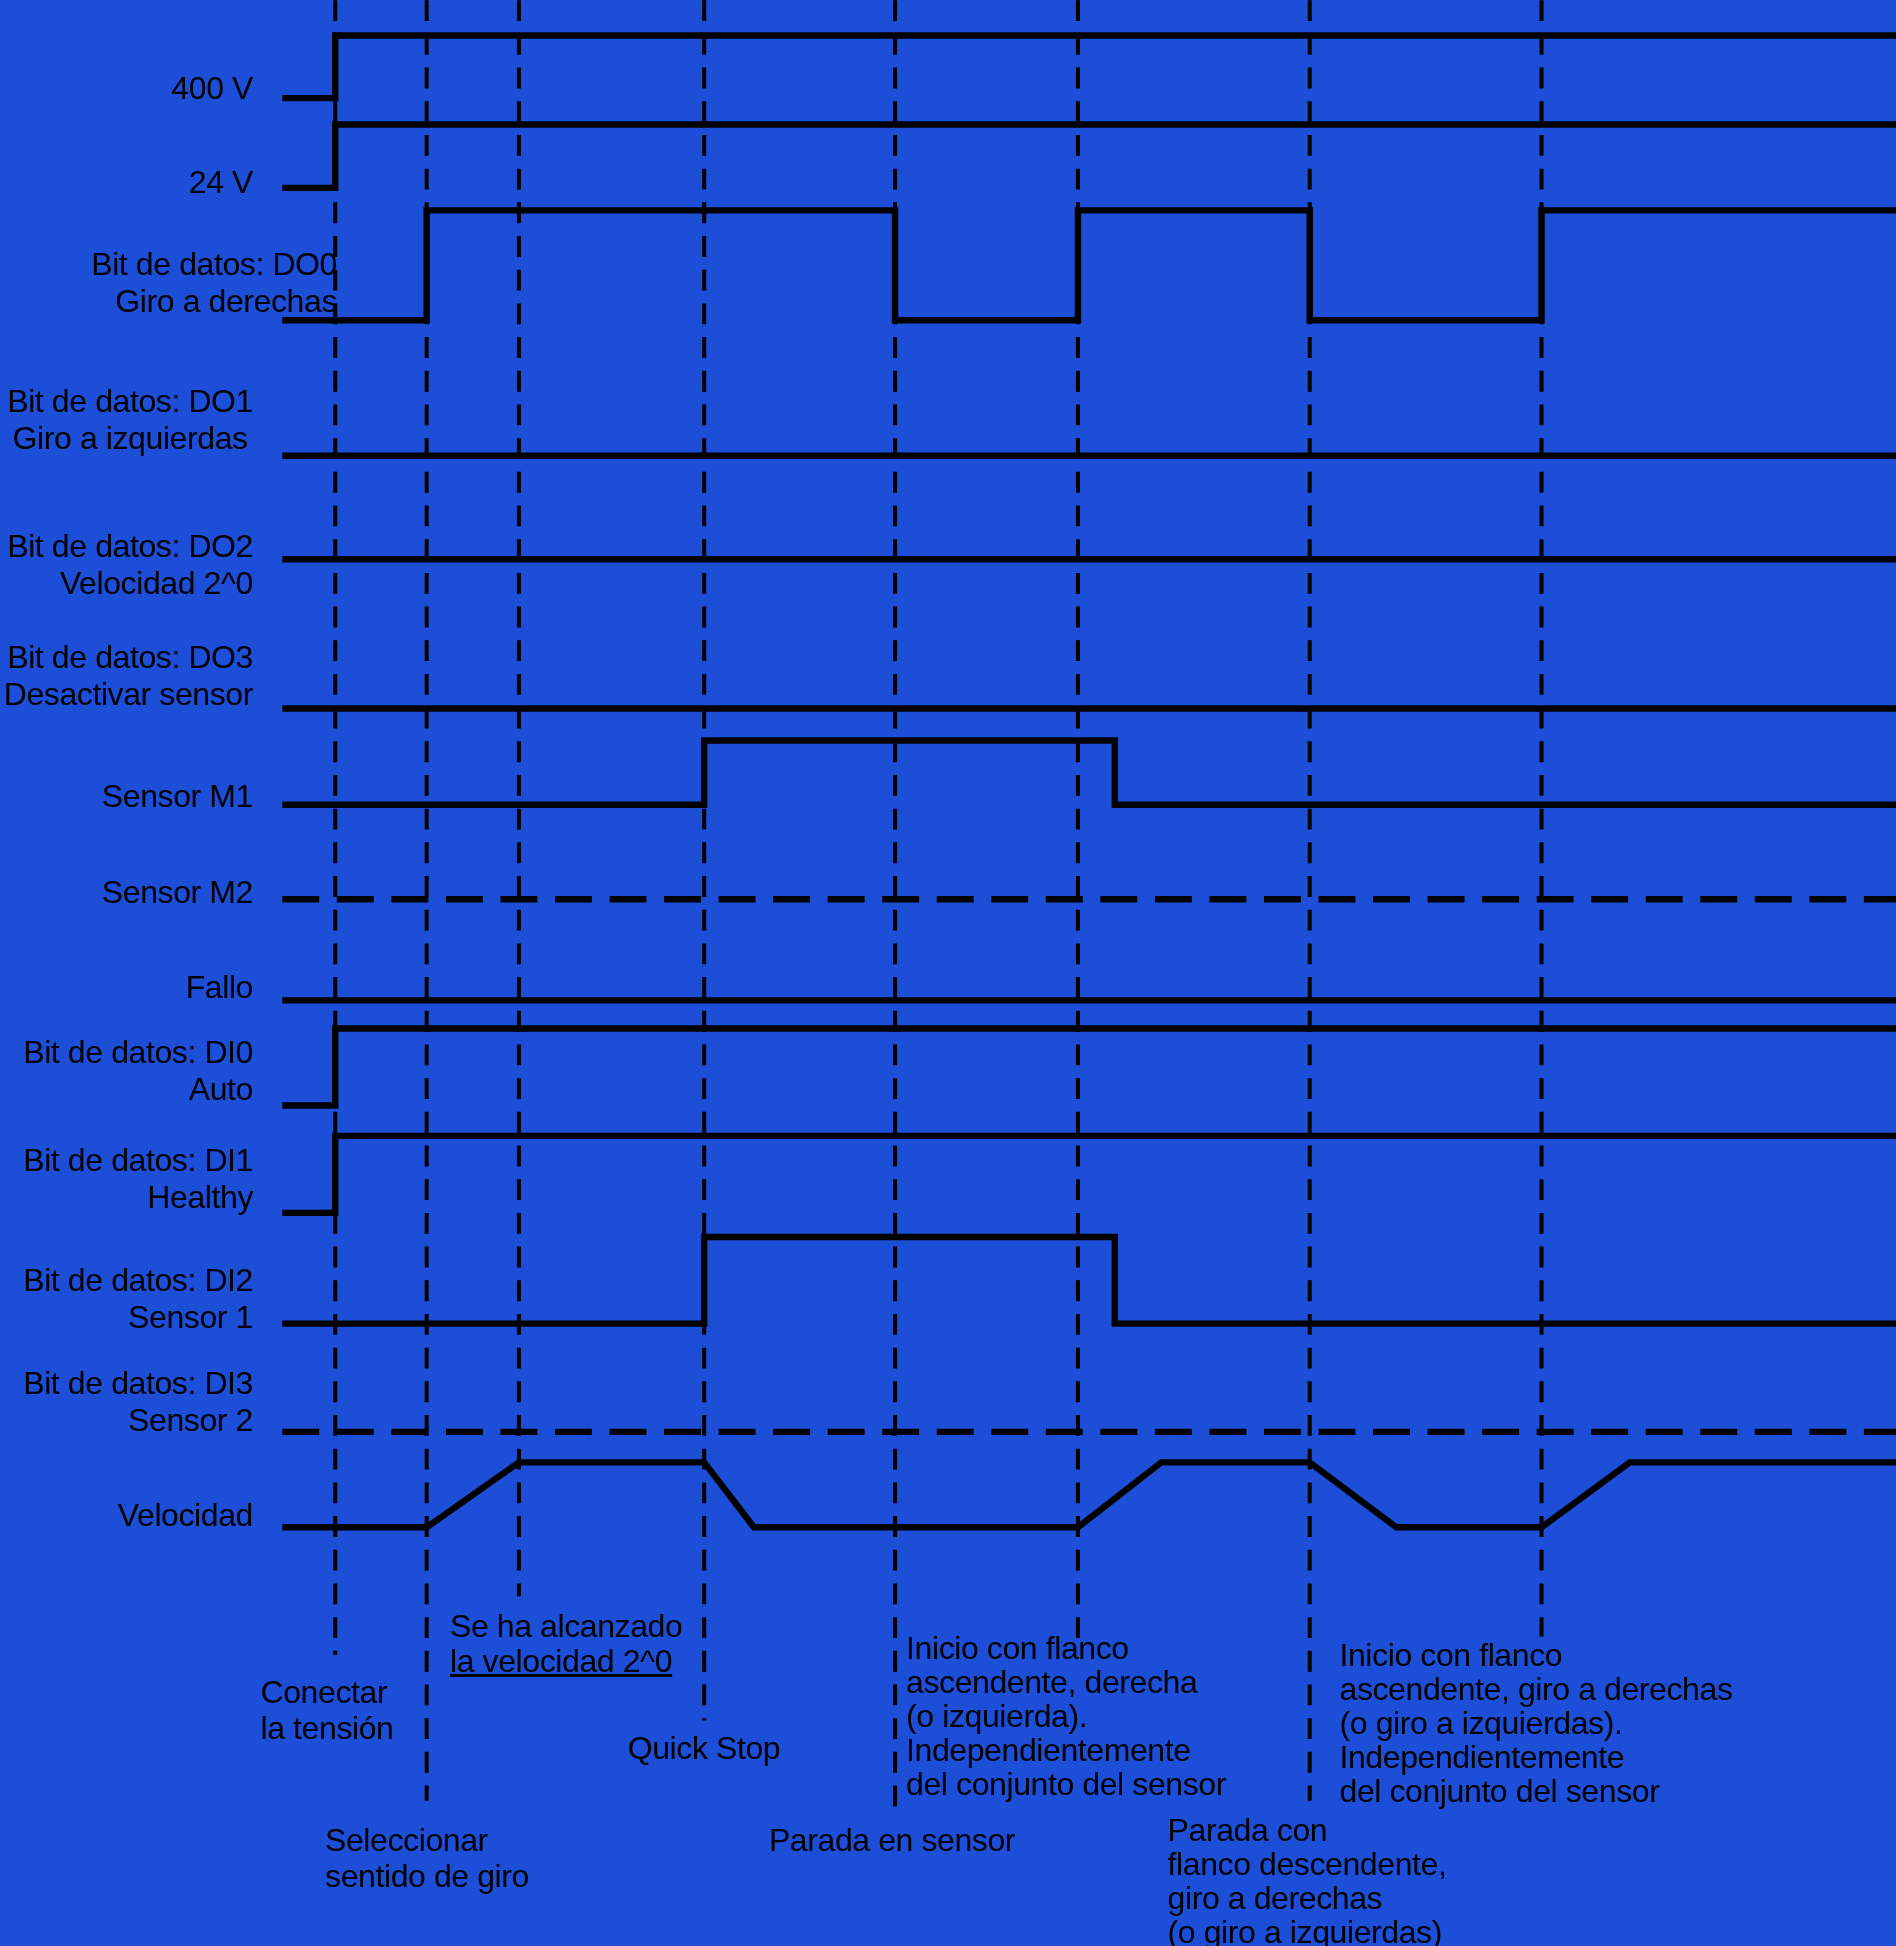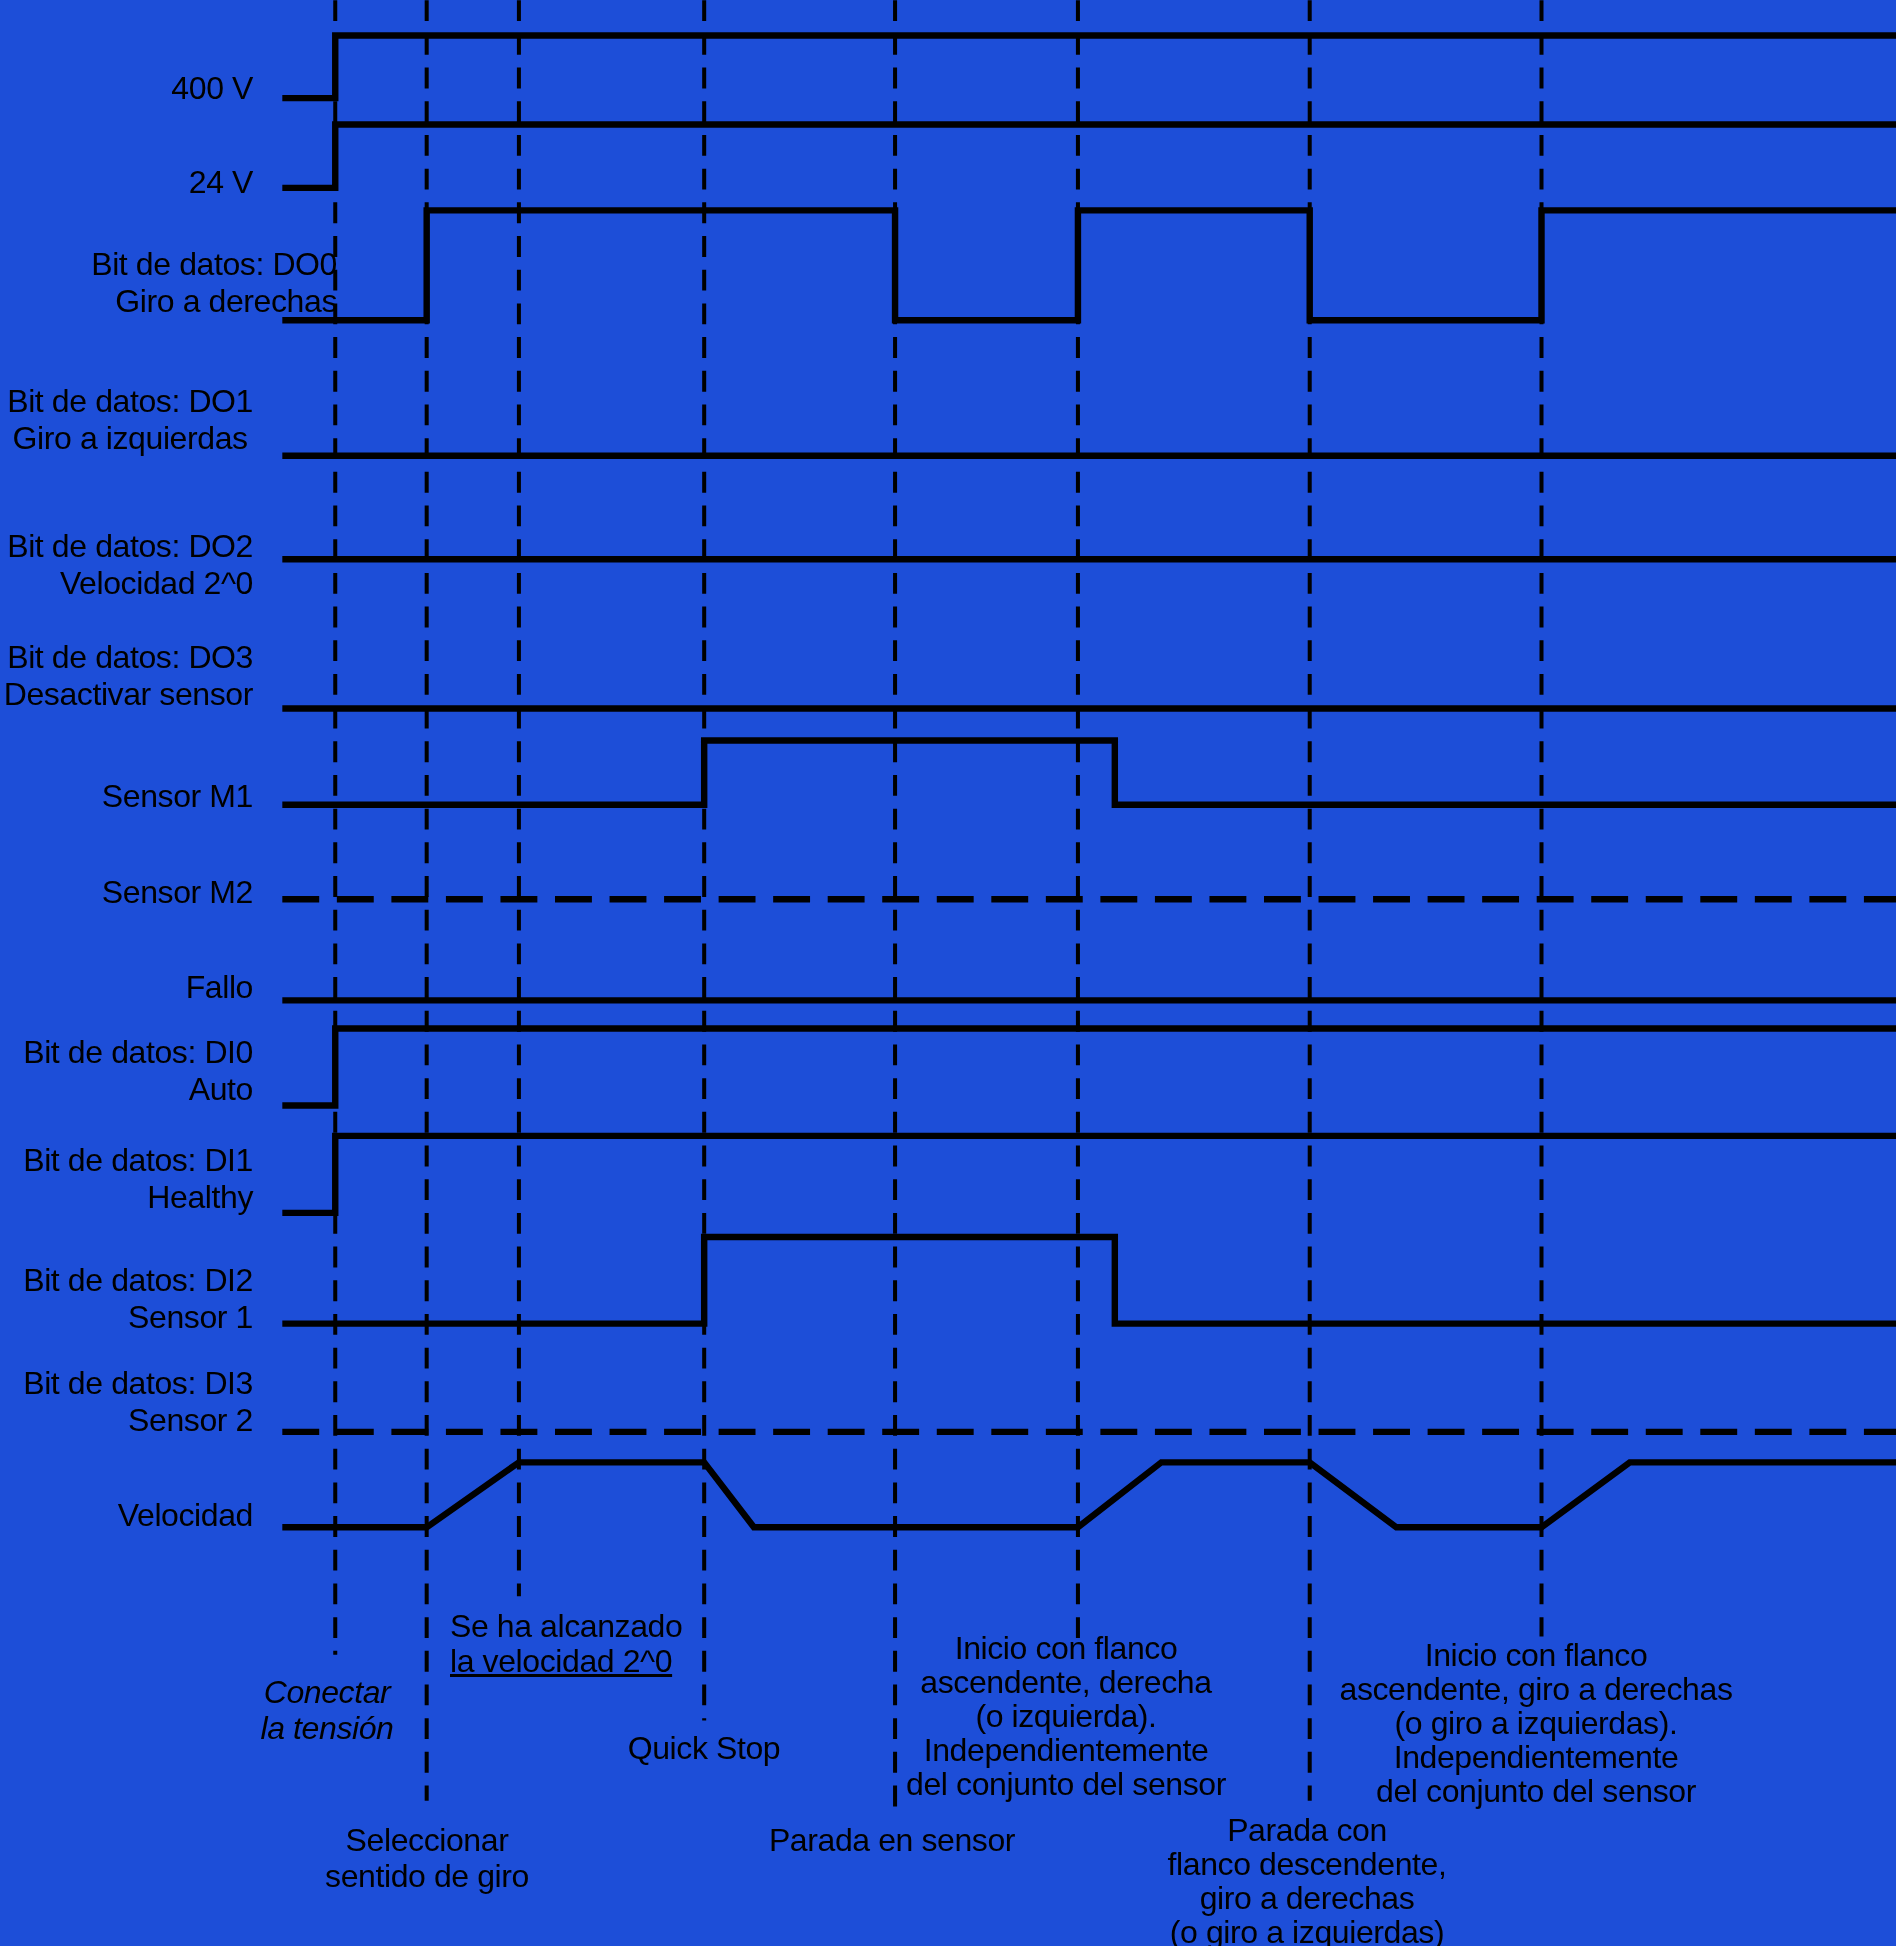--- a/index.html
+++ b/index.html
@@ -21,21 +21,21 @@
     font-size:32px;
     letter-spacing:-0.4px;
     white-space:nowrap;
   }
   .row-label .line{height:37px;line-height:37px;}
   .annotation{
     position:absolute;
     font-size:32px;
     letter-spacing:-0.4px;
   }
-  .annotation.center{transform:translateX(-50%);text-align:center;}
+  .annotation.center{transform:translateX(-50%);}
   .annotation.left{text-align:left;}
   .annotation .line{height:34px;line-height:34px;white-space:nowrap;}
 </style>
 </head>
 <body>
 
 <div class="canvas">
   <svg id="wave-svg" width="1896" height="1947" viewBox="0 0 2364 2427">
       <line x1="418" y1="0" x2="418" y2="2063" class="guide"></line>
       <line x1="532" y1="0" x2="532" y2="2245" class="guide"></line>
@@ -106,21 +106,21 @@
       </div>
       <div class="row-label" style="right: 1643px; top: 1365px;">
         <div class="line">Bit de datos: DI3</div>
         <div class="line">Sensor 2</div>
       </div>
       <div class="row-label" style="right: 1643px; top: 1497px;">
         <div class="line">Velocidad</div>
       </div>
     </div>
   <div id="annotations-layer">
-      <div class="annotation center" style="left: 327px; top: 1674px; font-style: italic;">
+      <div class="annotation center" style="left: 327px; top: 1674px;">
         <div class="line" style="height: 36px; line-height: 36px;">Conectar</div>
         <div class="line" style="height: 36px; line-height: 36px;">la tensión</div>
       </div>
       <div class="annotation left" style="left: 450px; top: 1609px;">
         <div class="line" style="height: 35px; line-height: 35px;">Se ha alcanzado</div>
         <div class="line" style="height: 35px; line-height: 35px; text-decoration: underline;">la velocidad 2^0</div>
       </div>
       <div class="annotation center" style="left: 704px; top: 1731px;">
         <div class="line" style="height: 34px; line-height: 34px;">Quick Stop</div>
       </div>

